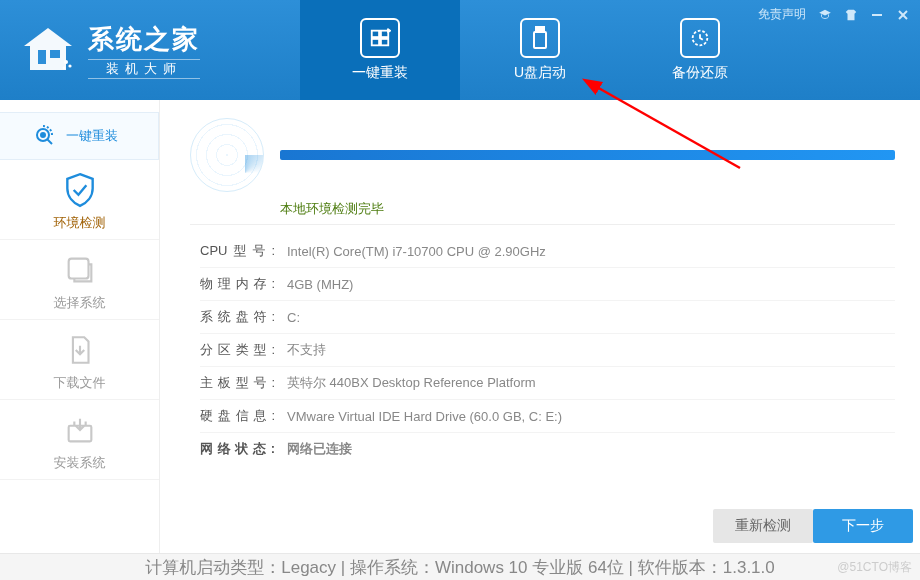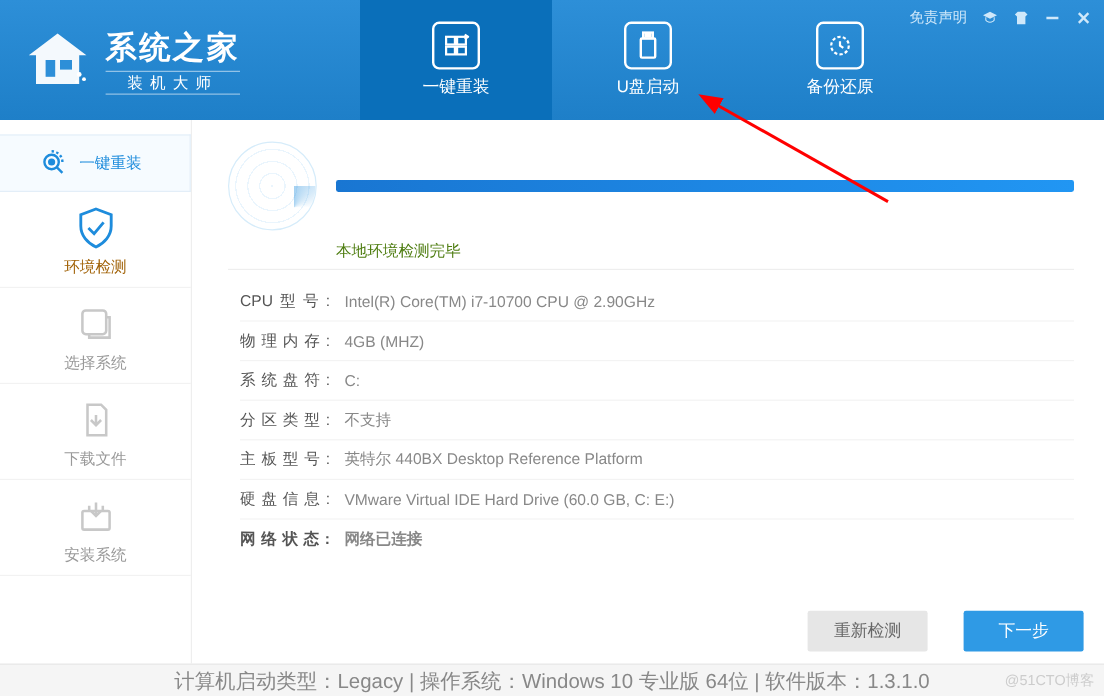--- a/index.html
+++ b/index.html
@@ -49,21 +49,21 @@
 .progress-bar { flex: 1; height: 10px; background: linear-gradient(90deg, #1976d2, #2196f3); border-radius: 2px; }
 .scan-status { font-size: 13px; color: #4d7c0f; margin: 8px 0 6px 90px; }
 .divider { height: 1px; background: #eee; margin: 4px 0 10px 0; }
 
 .info-table { margin-left: 10px; }
 .info-row { display: flex; align-items: center; padding: 7px 0; font-size: 13px; border-bottom: 1px solid #f3f3f3; }
 .info-row:last-child { border-bottom: none; font-weight: bold; }
 .info-key { width: 75px; color: #555; text-align: justify; text-align-last: justify; margin-right: 12px; }
 .info-val { color: #888; }
 
-.btn-row { position: absolute; right: 17px; bottom: 10px; display: flex; gap: 30px; }
+.btn-row { position: absolute; right: 7px; bottom: 10px; display: flex; gap: 0; }
 .btn { width: 100px; height: 34px; border: none; font-size: 14px; cursor: pointer; border-radius: 2px; }
 .btn-grey { background: #e6e6e6; color: #666; }
 .btn-blue { background: #2f9ae5; color: #fff; }
 
 
 .arrow { position: absolute; pointer-events: none; }
 
 
 .footer { height: 27px; background: #f5f5f5; border-top: 1px solid #e8e8e8; font-size: 17px; color: #888; display: flex; align-items: center; justify-content: center; }
 .watermark { position: absolute; right: 8px; bottom: 4px; font-size: 12px; color: #bbb; opacity: .7; }

